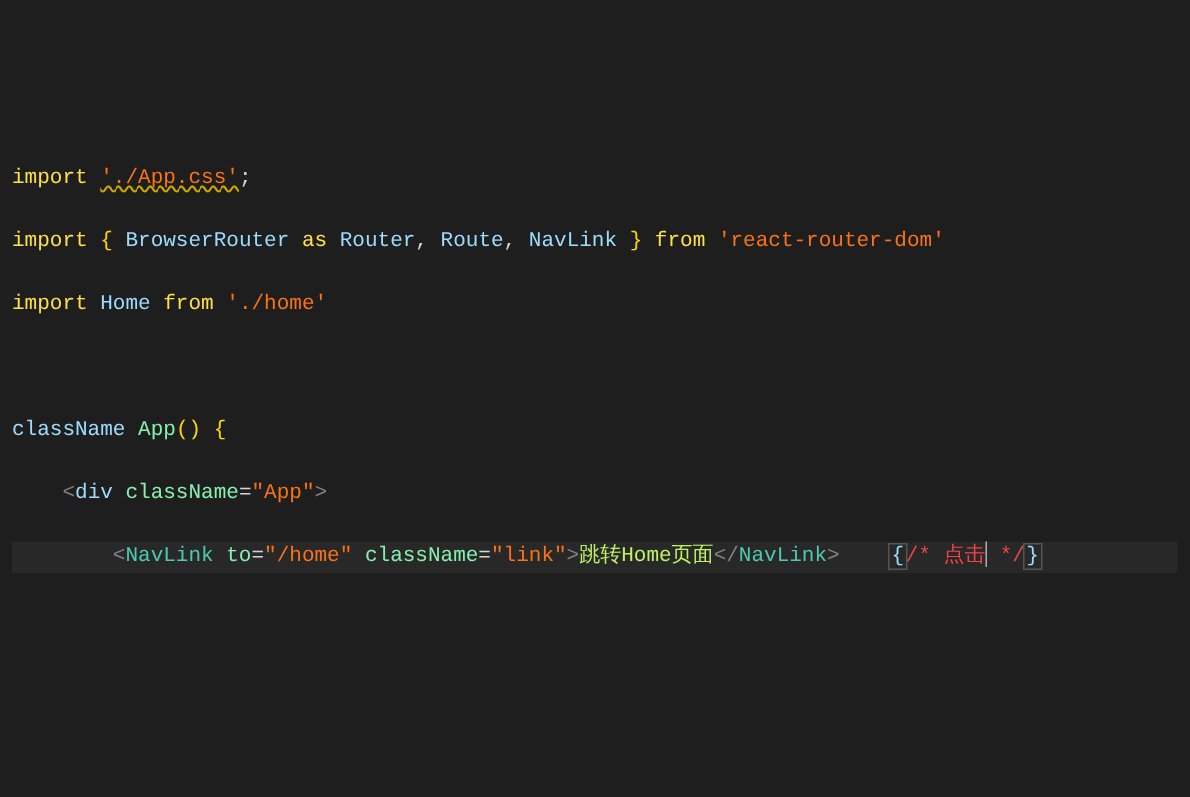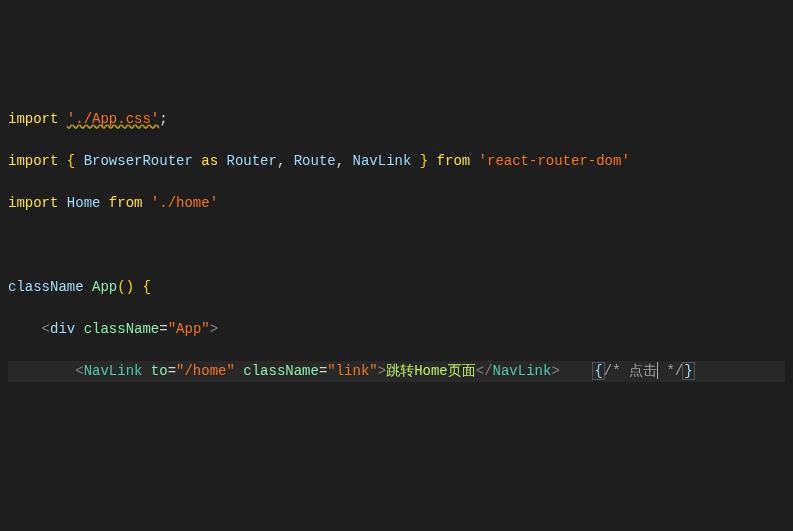--- a/index.html
+++ b/index.html
@@ -30,21 +30,21 @@
     .str { color: #f97316; }
     .fn { color: #86efac; margin-top: 36px; }
     .var { color: #9cdcfe; }
     .punc { color: #d4d4d4; }
     .brace { color: #ffd700; }
     .brace2 { color: #da70d6; }
     .tag { color: #4ec9b0; }
     .tagbr { color: #808080; }
     .attr { color: #86efac; }
     .txt { color: #bef264; }
-    .comment { color: #a3a3a3; }
+    .comment { color: #ef4444; }
   </style>
 </head>
 <body>
 
 
 
 <div>
 <span class="line"><span class="kw">import</span> <span class="str squiggle">'./App.css'</span><span class="punc">;</span></span>
 <span class="line"><span class="kw">import</span> <span class="brace">{ </span><span class="var">BrowserRouter</span> <span class="kw">as</span> <span class="var">Router</span><span class="punc">, </span><span class="var">Route</span><span class="punc">, </span><span class="var">NavLink</span><span class="brace"> }</span> <span class="kw">from</span> <span class="str">'react-router-dom'</span></span>
 <span class="line"><span class="kw">import</span> <span class="var">Home</span> <span class="kw">from</span> <span class="str">'./home'</span></span>

